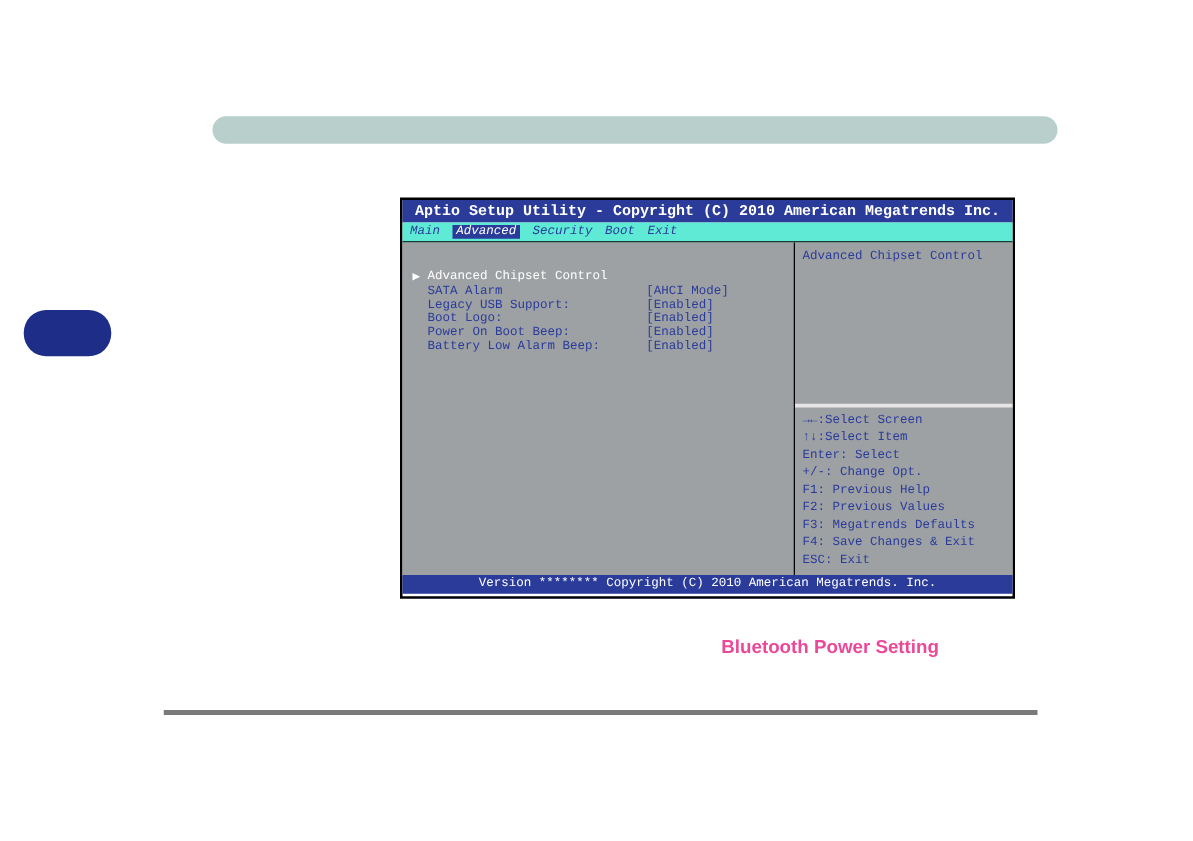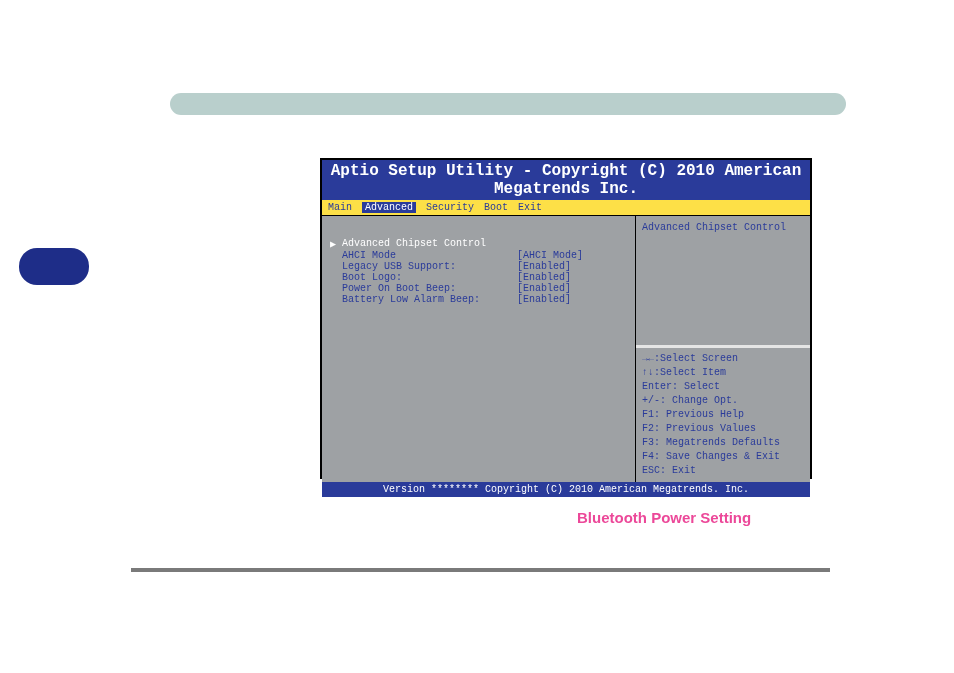--- a/index.html
+++ b/index.html
@@ -38,28 +38,29 @@
     font-family: "Courier New", monospace;
     font-size: 10px;
     border: 2px solid #000;
   }
   .bios-title {
     background: #2a3b9a;
     color: #fff;
     text-align: center;
     padding: 2px 0;
     font-weight: bold;
-    font-size: 16px;
+    font-size: 12px;
   }
   .bios-tabs {
-    background: #fde047;
+    background: #5eead4;
     color: #2a3b9a;
     padding: 2px 6px;
     font-size: 10px;
     border-bottom: 1px solid #000;
+    font-style: italic;
   }
   .bios-tabs span { margin-right: 10px; cursor: pointer; }
   .bios-tabs span.active { background: #2a3b9a; color: #fff; padding: 0 3px; }
 
   .bios-body {
     display: flex;
     height: calc(100% - 15px - 18px - 18px);
     background: #9ea1a4;
   }
   .bios-left {
@@ -133,21 +134,21 @@
       <span>Main</span><span class="active">Advanced</span><span>Security</span><span>Boot</span><span>Exit</span>
     </div>
     <div class="bios-body">
       <div class="bios-left">
         <div class="row heading">
           <span class="arrow">▶</span>
           <span class="lbl">Advanced Chipset Control</span>
         </div>
         <div class="row">
           <span class="arrow"></span>
-          <span class="lbl">AHCI Mode</span>
+          <span class="lbl">SATA Alarm</span>
           <span class="val">[AHCI Mode]</span>
         </div>
         <div class="row">
           <span class="arrow"></span>
           <span class="lbl">Legacy USB Support:</span>
           <span class="val">[Enabled]</span>
         </div>
         <div class="row">
           <span class="arrow"></span>
           <span class="lbl">Boot Logo:</span>

